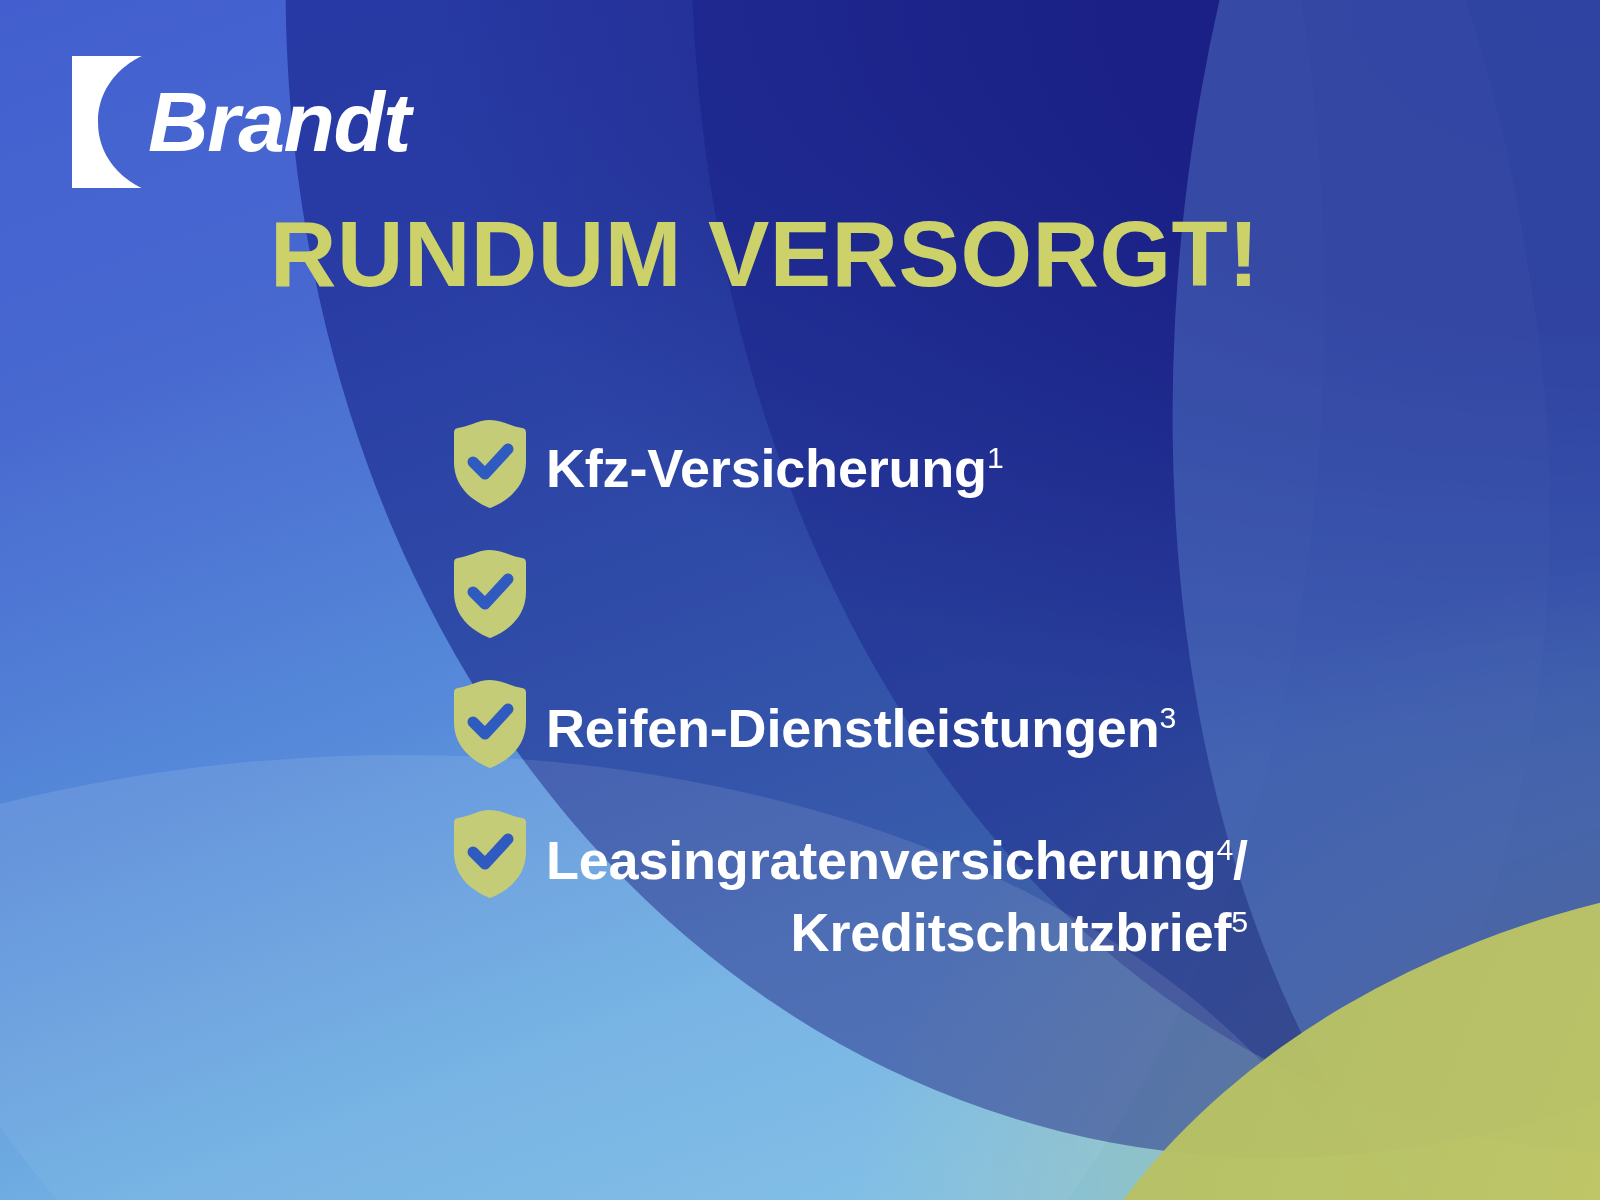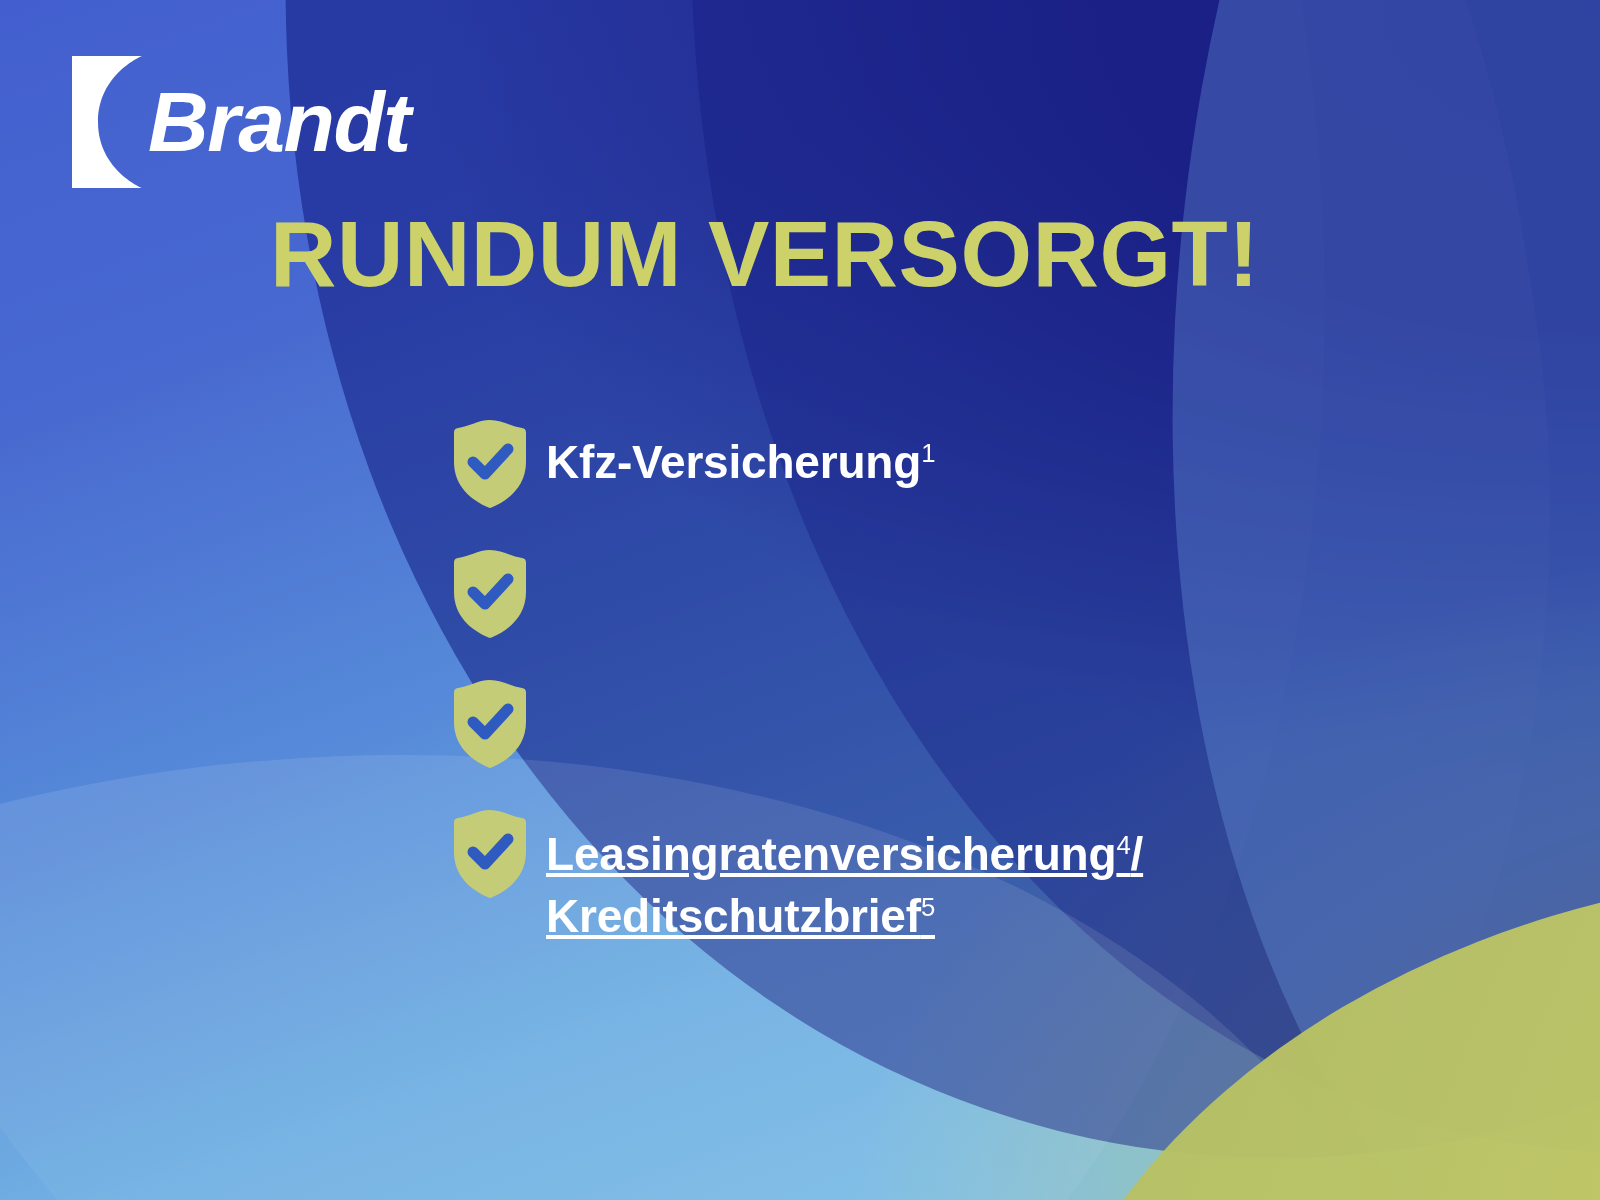--- a/index.html
+++ b/index.html
@@ -12,20 +12,21 @@
     position: relative;
     width: 1600px;
     height: 1200px;
     overflow: hidden;
     font-family: "Liberation Sans", "DejaVu Sans", sans-serif;
     
     background:
       radial-gradient(140% 120% at 118% 100%, #c3c866 0%, #c3c866 11%, #9dbe86 19%, #7fb9b4 29%, rgba(127,185,180,0) 46%),
       radial-gradient(120% 105% at 100% 0%, #141b92 0%, #18208f 26%, rgba(24,32,143,0) 62%),
       linear-gradient(160deg, #2a49c9 0%, #2f55cb 24%, #3f7ad4 48%, #55a1de 70%, #63b0e2 88%, #6ab4e3 100%);
+    text-align: right;
   }
 
   
   .band {
     position: absolute;
     pointer-events: none;
   }
 
   
   .band-lt1 {
@@ -149,33 +150,33 @@
   }
   .shield-wrap {
     flex: 0 0 auto;
     width: 76px;
     height: 92px;
     margin-right: 18px;
   }
   .shield-wrap svg { display: block; width: 76px; height: 92px; }
   .benefit-text {
     color: #ffffff;
-    font-size: 46px;
+    font-size: 54px;
     font-weight: 700;
     line-height: 1.26;
     letter-spacing: -0.2px;
     padding-top: 16px;
   }
   .benefit-text sup {
     font-size: 0.56em;
     font-weight: 400;
     vertical-align: super;
     line-height: 0;
   }
-  .benefit-row:last-child .benefit-text { line-height: 1.34; text-decoration: underline; }
+  .benefit-row:last-child .benefit-text { line-height: 1.34; }
 </style>
 </head>
 <body>
 
 <div id="stage">
 
   <div class="band band-lt1"></div>
   <div class="band band-lt2"></div>
   <div class="band band-dk1"></div>
   <div class="band band-dk2"></div>
@@ -213,20 +214,21 @@
       </span>
     </div>
 
     <div class="benefit-row">
       <span class="shield-wrap">
         <svg viewBox="0 0 76 92" aria-hidden="true">
           <path d="M38,2 C50,2 60,9 70,10 C72.5,10.2 74,11.8 74,14.5 L74,44 C74,68 57,82 39.5,89.5 C38.5,90 37.5,90 36.5,89.5 C19,82 2,68 2,44 L2,14.5 C2,11.8 3.5,10.2 6,10 C16,9 26,2 38,2 Z" fill="#c5cc78"></path>
           <path d="M21,44 L33,56 L56,31" fill="none" stroke="#2f5bc0" stroke-width="11" stroke-linecap="round" stroke-linejoin="round"></path>
         </svg>
       </span>
+      <div class="benefit-text"><span>Reifen-Dienstleistungen</span><sup>3</sup></div>
     </div>
 
     <div class="benefit-row">
       <span class="shield-wrap">
         <svg viewBox="0 0 76 92" aria-hidden="true">
           <path d="M38,2 C50,2 60,9 70,10 C72.5,10.2 74,11.8 74,14.5 L74,44 C74,68 57,82 39.5,89.5 C38.5,90 37.5,90 36.5,89.5 C19,82 2,68 2,44 L2,14.5 C2,11.8 3.5,10.2 6,10 C16,9 26,2 38,2 Z" fill="#c5cc78"></path>
           <path d="M21,44 L33,56 L56,31" fill="none" stroke="#2f5bc0" stroke-width="11" stroke-linecap="round" stroke-linejoin="round"></path>
         </svg>
       </span>
       <div class="benefit-text"><span>Leasingratenversicherung</span><sup>4</sup><span>/</span><br><span>Kreditschutzbrief</span><sup>5</sup></div>

